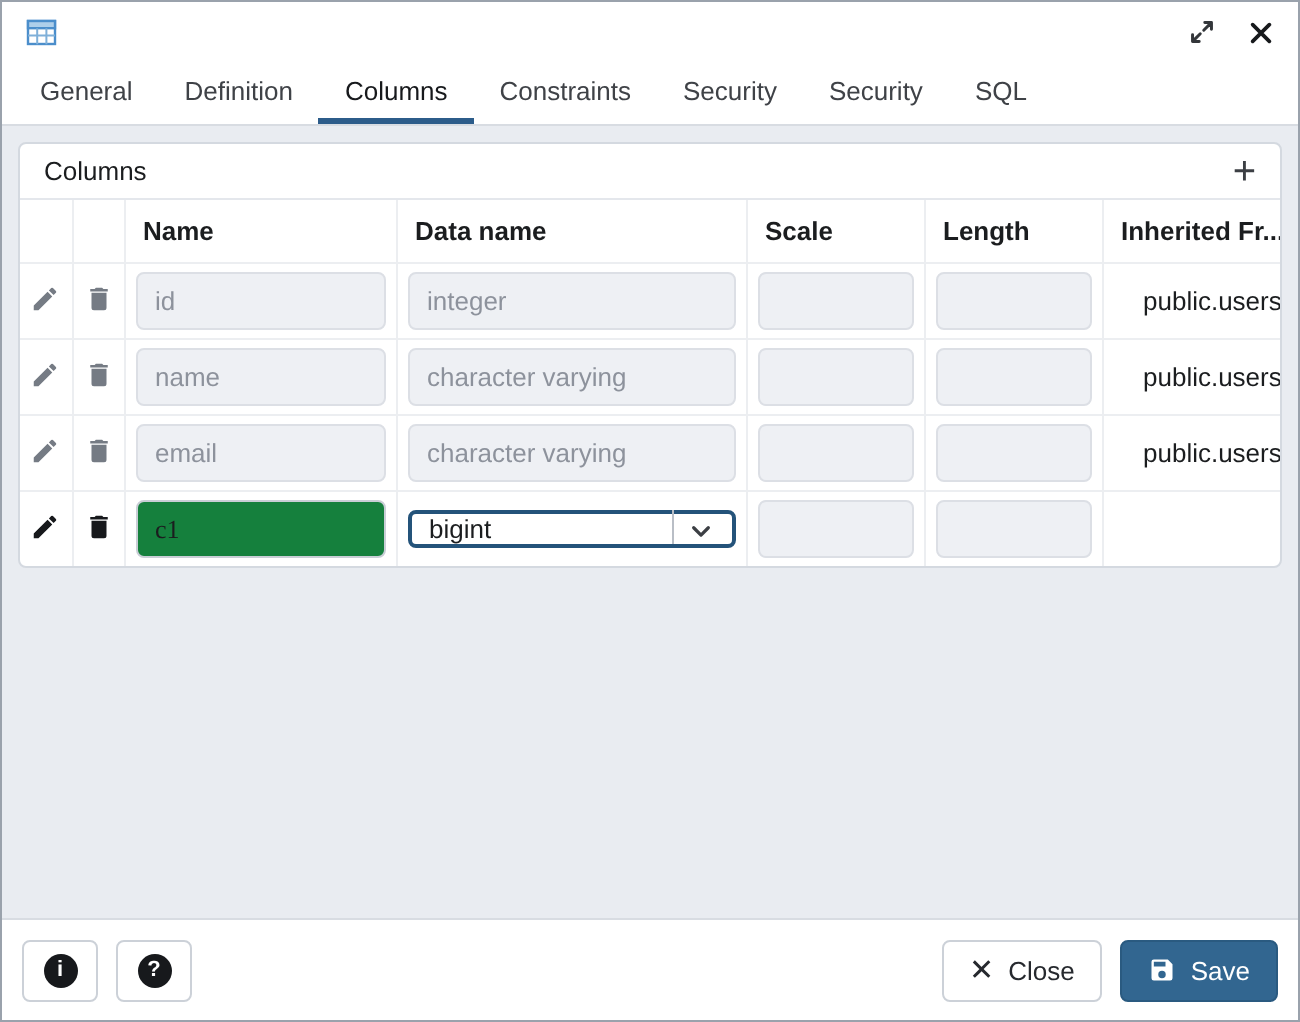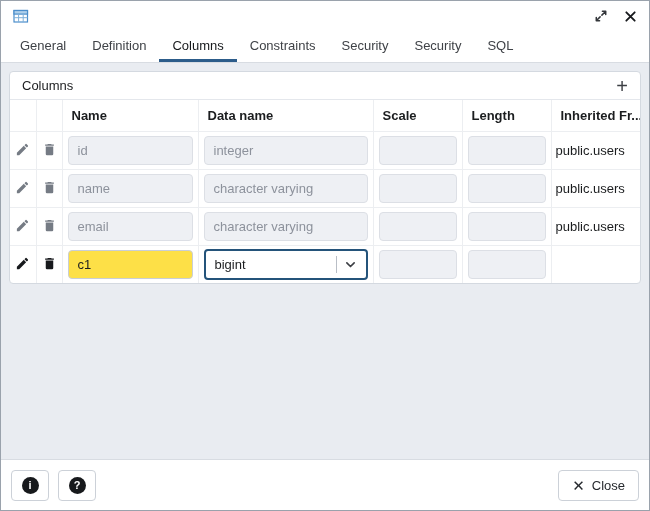--- a/index.html
+++ b/index.html
@@ -64,32 +64,32 @@
   .row-icon svg { width:15px; height:15px; fill:#757b84; display:block; }
   tr.active .row-icon svg { fill:#17191c; }
 
   .cell-input {
     box-sizing:border-box; display:block;
     width:calc(100% - 10px); margin:0 5px; height:29px;
     border:1px solid #dcdfe5; border-radius:4px;
     background:#eef0f4; color:#8d929c;
     font-size:13px; padding:0 9px; font-family:inherit;
   }
-  .cell-input.editable { background:#fde047; border-color:#c9ced6; color:#1b1d1f; }
+  .cell-input.editable { background:#15803d; border-color:#c9ced6; color:#1b1d1f;font-family:Liberation Serif, serif; }
 
   .select {
-    box-sizing:border-box; width:calc(100% - 10px); margin:0 5px; height:31px;
+    box-sizing:border-box; width:calc(100% - 10px); margin:0 5px; height:19px;
     border:2px solid #24537a; border-radius:4px; background:#fff;
-    display:flex; align-items:center; padding:0 9px;
+    display:flex; align-items:flex-end; padding:0 9px;
     font-size:13px; color:#1b1d1f; cursor:pointer;
   }
   .select .sep { margin-left:auto; width:1px; height:17px; background:#b9bec6; }
   .select svg { margin-left:7px; flex:0 0 auto; }
 
-  .inherited-cell { font-size:13px; color:#1b1d1f; padding-left:4px; vertical-align:middle;margin-left:48px; }
+  .inherited-cell { font-size:13px; color:#1b1d1f; padding-left:20px; vertical-align:middle;margin-left:48px; }
 
   
   .footer {
     height:50px; flex:0 0 50px; background:#fff;
     border-top:1px solid #d8dce2;
     display:flex; align-items:center; padding:0 10px; gap:9px;
   }
   .icon-btn {
     width:38px; height:31px; background:#fff;
     border:1px solid #ccd1d8; border-radius:4px;
@@ -285,15 +285,23 @@
       <span class="circle-glyph">i</span>
     </button>
     <button class="icon-btn">
       <span class="circle-glyph">?</span>
     </button>
     <span class="spacer"></span>
     <button class="btn secondary">
       <span class="x-glyph">✕</span>
       <span>Close</span>
     </button>
+    <button class="btn primary">
+      <span style="display:flex;">
+        <svg width="14" height="14" viewBox="0 0 24 24" fill="#ffffff">
+          <path d="M17 3H5a2 2 0 0 0-2 2v14a2 2 0 0 0 2 2h14a2 2 0 0 0 2-2V7l-4-4zm-5 16a3.2 3.2 0 1 1 0-6.4 3.2 3.2 0 0 1 0 6.4zM15 9H5V5h10v4z"></path>
+        </svg>
+      </span>
+      <span>Save</span>
+    </button>
   </div>
 
 </div>
 
 </body></html>

